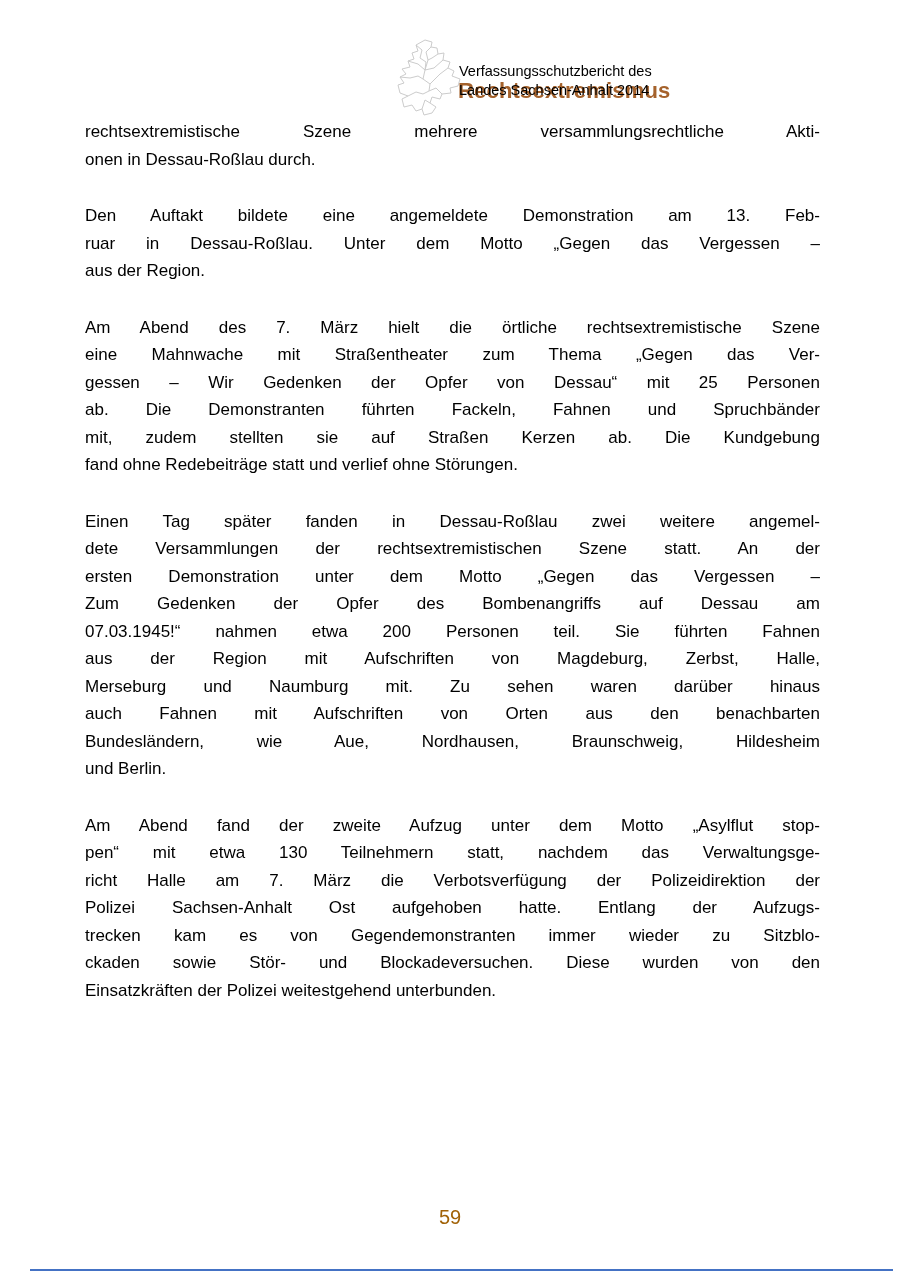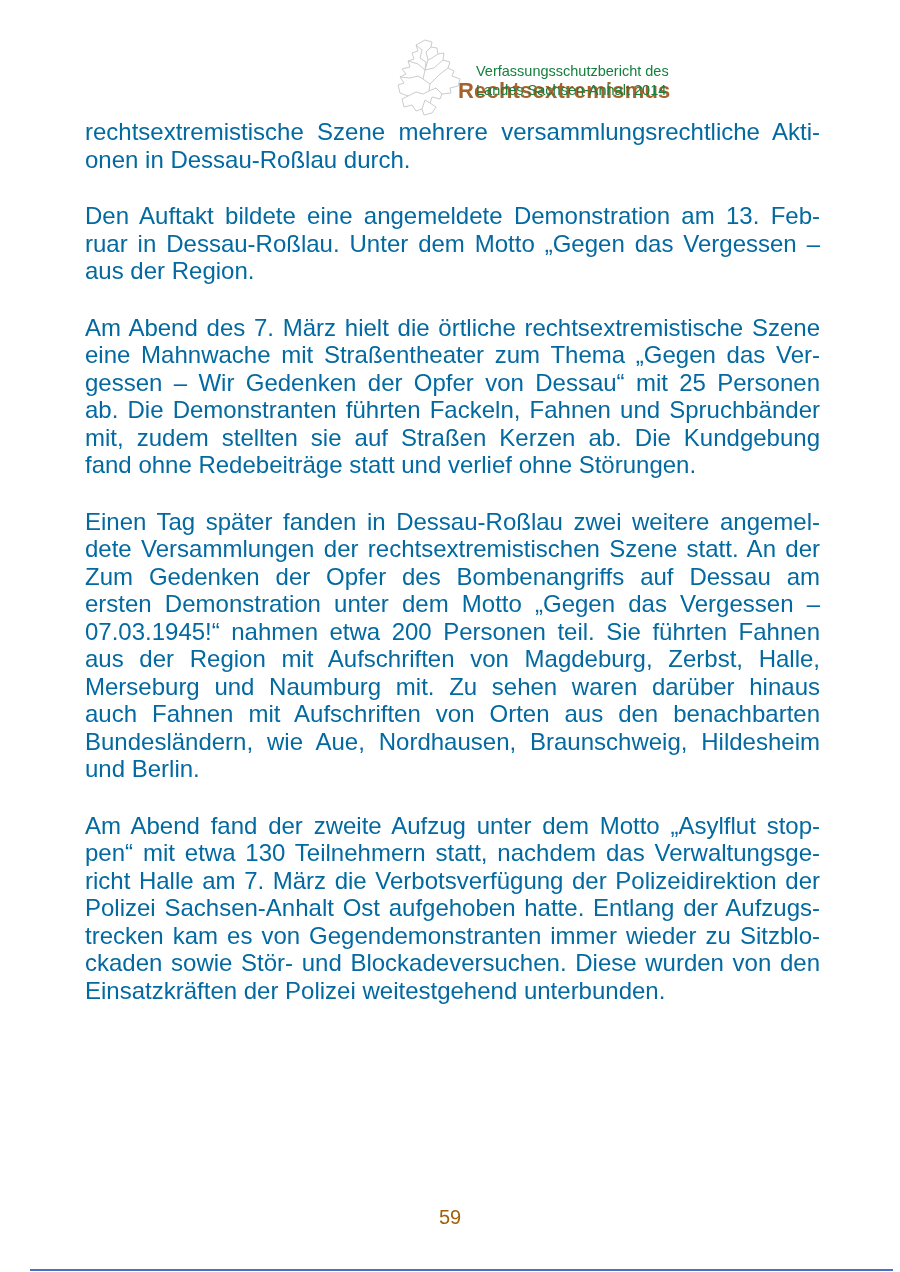--- a/index.html
+++ b/index.html
@@ -20,21 +20,21 @@
     font-size:22px;font-weight:bold;line-height:26px;
     color:#A5622C;letter-spacing:0.2px;white-space:nowrap;margin-top:40px;
   }
   .header-subtitle{
     position:absolute;left:459px;top:62px;
     font-size:14.5px;line-height:19px;color:#9A9A9A;white-space:nowrap;
   }
   
   .body-text{
     position:absolute;left:85px;top:118px;width:735px;
-    font-size:24px;line-height:27.5px;color:#0369a1;
+    font-size:17px;line-height:27.5px;color:#000000;
   }
   .paragraph{margin:0 0 29px 0;}
   .paragraph:last-child{margin-bottom:0;}
   .line{
     text-align:justify;
     text-align-last:justify;
     white-space:normal;
     height:27.5px;
   }
   .line.last{text-align-last:left;}
@@ -64,21 +64,21 @@
       <path d="M33,32 L42,30 L51,22"></path>
       <path d="M33,32 L31,41 L38,46 L37,53"></path>
       <path d="M8,39 L18,40 L26,38 L31,41"></path>
       <path d="M56,30 L48,36 L38,46"></path>
       <path d="M16,58 L24,54 L31,56 L37,53"></path>
       <path d="M37,53 L44,50 L50,56"></path>
       <path d="M30,71 L33,62 L38,65"></path>
       <path d="M46,16 L40,20 L36,22"></path>
     </svg>
     <div class="header-title" style="color: rgb(165, 98, 44);">Rechtsextremismus</div>
-    <div class="header-subtitle" style="color: #15803d; margin-left: 17px;">
+    <div class="header-subtitle" style="color: #000000;">
       <div>Verfassungsschutzbericht des</div>
       <div>Landes Sachsen-Anhalt 2014</div>
     </div>
   </div>
 
   <div class="body-text">
       <div class="paragraph">
         <div class="line">rechtsextremistische Szene mehrere versammlungsrechtliche Akti-</div>
         <div class="line last">onen in Dessau-Roßlau durch.</div>
       </div>
@@ -91,22 +91,22 @@
         <div class="line">Am Abend des 7. März hielt die örtliche rechtsextremistische Szene</div>
         <div class="line">eine Mahnwache mit Straßentheater zum Thema „Gegen das Ver-</div>
         <div class="line">gessen – Wir Gedenken der Opfer von Dessau“ mit 25 Personen</div>
         <div class="line">ab. Die Demonstranten führten Fackeln, Fahnen und Spruchbänder</div>
         <div class="line">mit, zudem stellten sie auf Straßen Kerzen ab. Die Kundgebung</div>
         <div class="line last">fand ohne Redebeiträge statt und verlief ohne Störungen.</div>
       </div>
       <div class="paragraph">
         <div class="line">Einen Tag später fanden in Dessau-Roßlau zwei weitere angemel-</div>
         <div class="line">dete Versammlungen der rechtsextremistischen Szene statt. An der</div>
+        <div class="line">ersten Demonstration unter dem Motto „Gegen das Vergessen –</div>
         <div class="line">Zum Gedenken der Opfer des Bombenangriffs auf Dessau am</div>
-        <div class="line">ersten Demonstration unter dem Motto „Gegen das Vergessen –</div>
         <div class="line">07.03.1945!“ nahmen etwa 200 Personen teil. Sie führten Fahnen</div>
         <div class="line">aus der Region mit Aufschriften von Magdeburg, Zerbst, Halle,</div>
         <div class="line">Merseburg und Naumburg mit. Zu sehen waren darüber hinaus</div>
         <div class="line">auch Fahnen mit Aufschriften von Orten aus den benachbarten</div>
         <div class="line">Bundesländern, wie Aue, Nordhausen, Braunschweig, Hildesheim</div>
         <div class="line last">und Berlin.</div>
       </div>
       <div class="paragraph">
         <div class="line">Am Abend fand der zweite Aufzug unter dem Motto „Asylflut stop-</div>
         <div class="line">pen“ mit etwa 130 Teilnehmern statt, nachdem das Verwaltungsge-</div>

